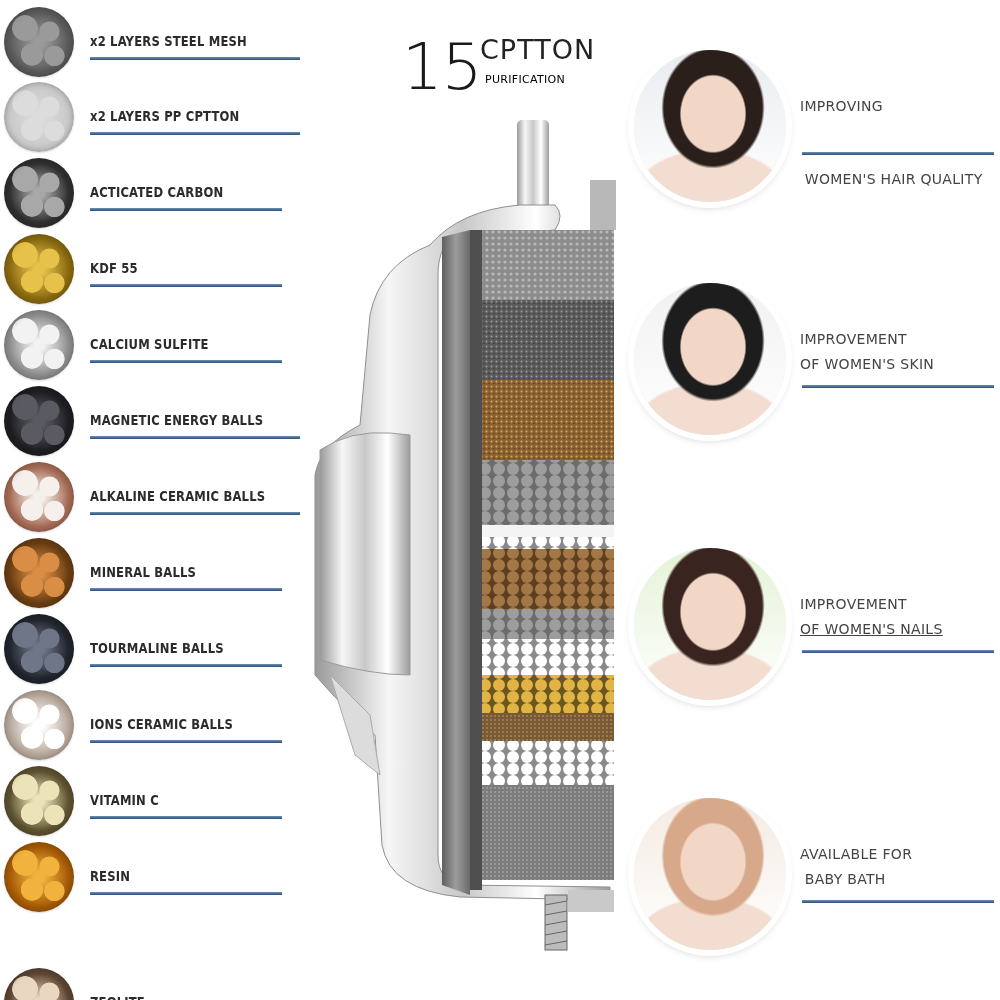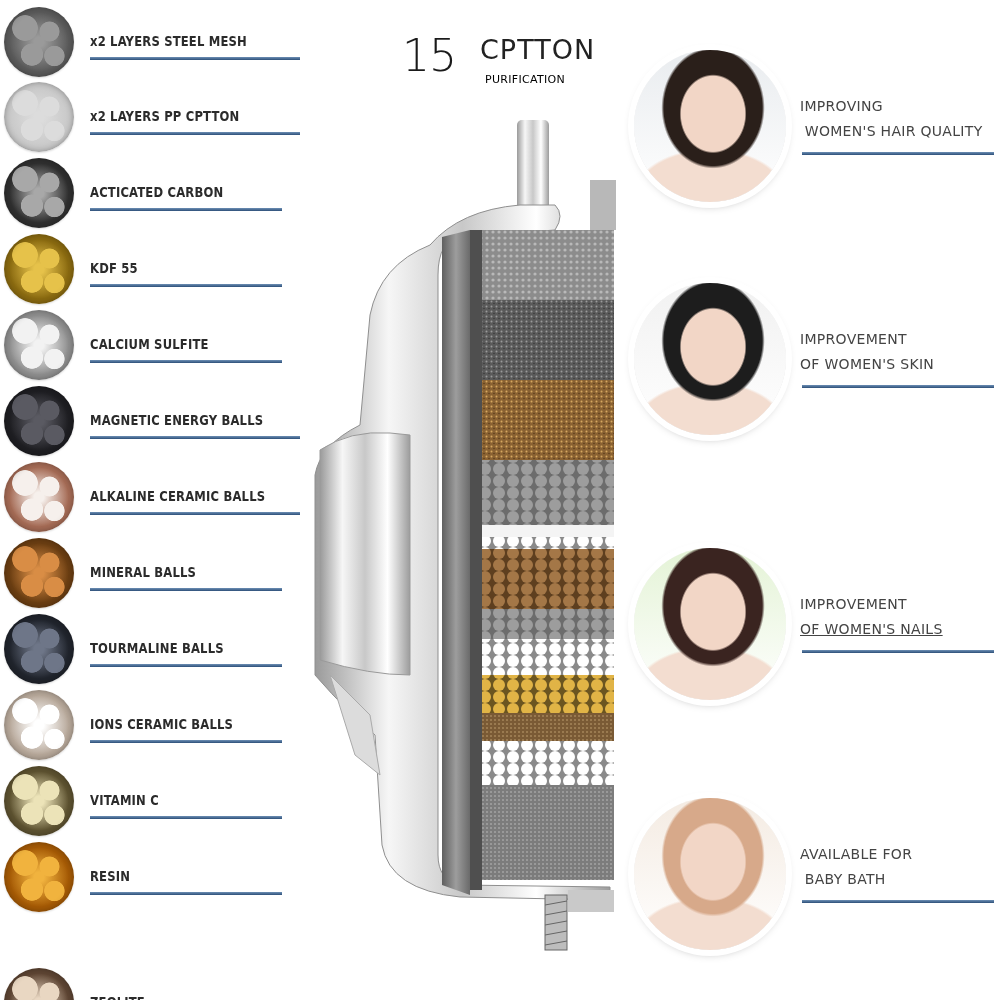--- a/index.html
+++ b/index.html
@@ -19,21 +19,21 @@
     transform: scaleX(0.92); transform-origin: left center;
   }
   .stage .rule {
     position: absolute; left: 86px; top: 50px; width: 192px; height: 3px;
     background: linear-gradient(#6d8fb5, #2d4f78);
   }
   .stage.wide .rule { width: 210px; }
 
   
   .title { position: absolute; left: 402px; top: 30px; width: 190px; height: 64px; }
-  .title .num { position: absolute; left: 0; top: 0; font-size: 44px; font-weight: 300; color: #1a1a1a; letter-spacing: -1px; font-family: "DejaVu Sans", sans-serif; }
+  .title .num { position: absolute; left: 0; top: 0; font-size: 64px; font-weight: 300; color: #1a1a1a; letter-spacing: -1px; font-family: "DejaVu Sans", sans-serif; }
   .title .stage-word { position: absolute; left: 78px; top: 4px; font-size: 27px; color: #222; letter-spacing: 1px; }
   .title .sub { position: absolute; left: 83px; top: 43px; font-size: 11px; color: #000000; letter-spacing: 0.3px; }
 
   
   .product { position: absolute; left: 310px; top: 115px; width: 310px; height: 840px; }
   .product svg { width: 100%; height: 100%; display: block; }
 
   
   .benefit { position: absolute; left: 634px; width: 366px; height: 160px; }
   .benefit .photo {
@@ -220,21 +220,21 @@
       <line x1="235" y1="830" x2="257" y2="826"></line>
     </g>
     <rect x="258" y="775" width="46" height="22" fill="#c9c9c9"></rect>
   </svg>
 </div>
 
 <div id="benefits">
     <div class="benefit" style="top: 50px; text-align: center;">
       <div class="photo" style="background: radial-gradient(22% 26% at 52% 42%, rgb(242, 214, 198) 0px, rgb(242, 214, 198) 95%, transparent 100%), radial-gradient(34% 40% at 52% 38%, rgb(42, 31, 26) 0px, rgb(42, 31, 26) 95%, transparent 100%), radial-gradient(50% 30% at 50% 95%, rgb(243, 221, 208) 0px, rgb(243, 221, 208) 95%, transparent 100%), linear-gradient(rgb(233, 236, 239), rgb(255, 255, 255));"></div>
       <span class="txt1">IMPROVING</span>
-      <span class="txt2" style="white-space: pre;"> WOMEN'S HAIR QUALITY</span>
+      <span class="txt2" style="white-space: pre; margin-top: 48px;"> WOMEN'S HAIR QUALITY</span>
       <div class="rule"></div>
     </div>
     <div class="benefit" style="top: 283px;">
       <div class="photo" style="background: radial-gradient(22% 26% at 52% 42%, rgb(242, 214, 198) 0px, rgb(242, 214, 198) 95%, transparent 100%), radial-gradient(34% 40% at 52% 38%, rgb(29, 29, 29) 0px, rgb(29, 29, 29) 95%, transparent 100%), radial-gradient(50% 30% at 50% 95%, rgb(243, 221, 208) 0px, rgb(243, 221, 208) 95%, transparent 100%), linear-gradient(rgb(241, 241, 241), rgb(255, 255, 255));"></div>
       <span class="txt1">IMPROVEMENT</span>
       <span class="txt2" style="white-space: pre;">OF WOMEN'S SKIN</span>
       <div class="rule"></div>
     </div>
     <div class="benefit" style="top: 548px;">
       <div class="photo" style="background: radial-gradient(22% 26% at 52% 42%, rgb(242, 214, 198) 0px, rgb(242, 214, 198) 95%, transparent 100%), radial-gradient(34% 40% at 52% 38%, rgb(58, 36, 32) 0px, rgb(58, 36, 32) 95%, transparent 100%), radial-gradient(50% 30% at 50% 95%, rgb(243, 221, 208) 0px, rgb(243, 221, 208) 95%, transparent 100%), linear-gradient(rgb(228, 243, 214), rgb(255, 255, 255));"></div>

